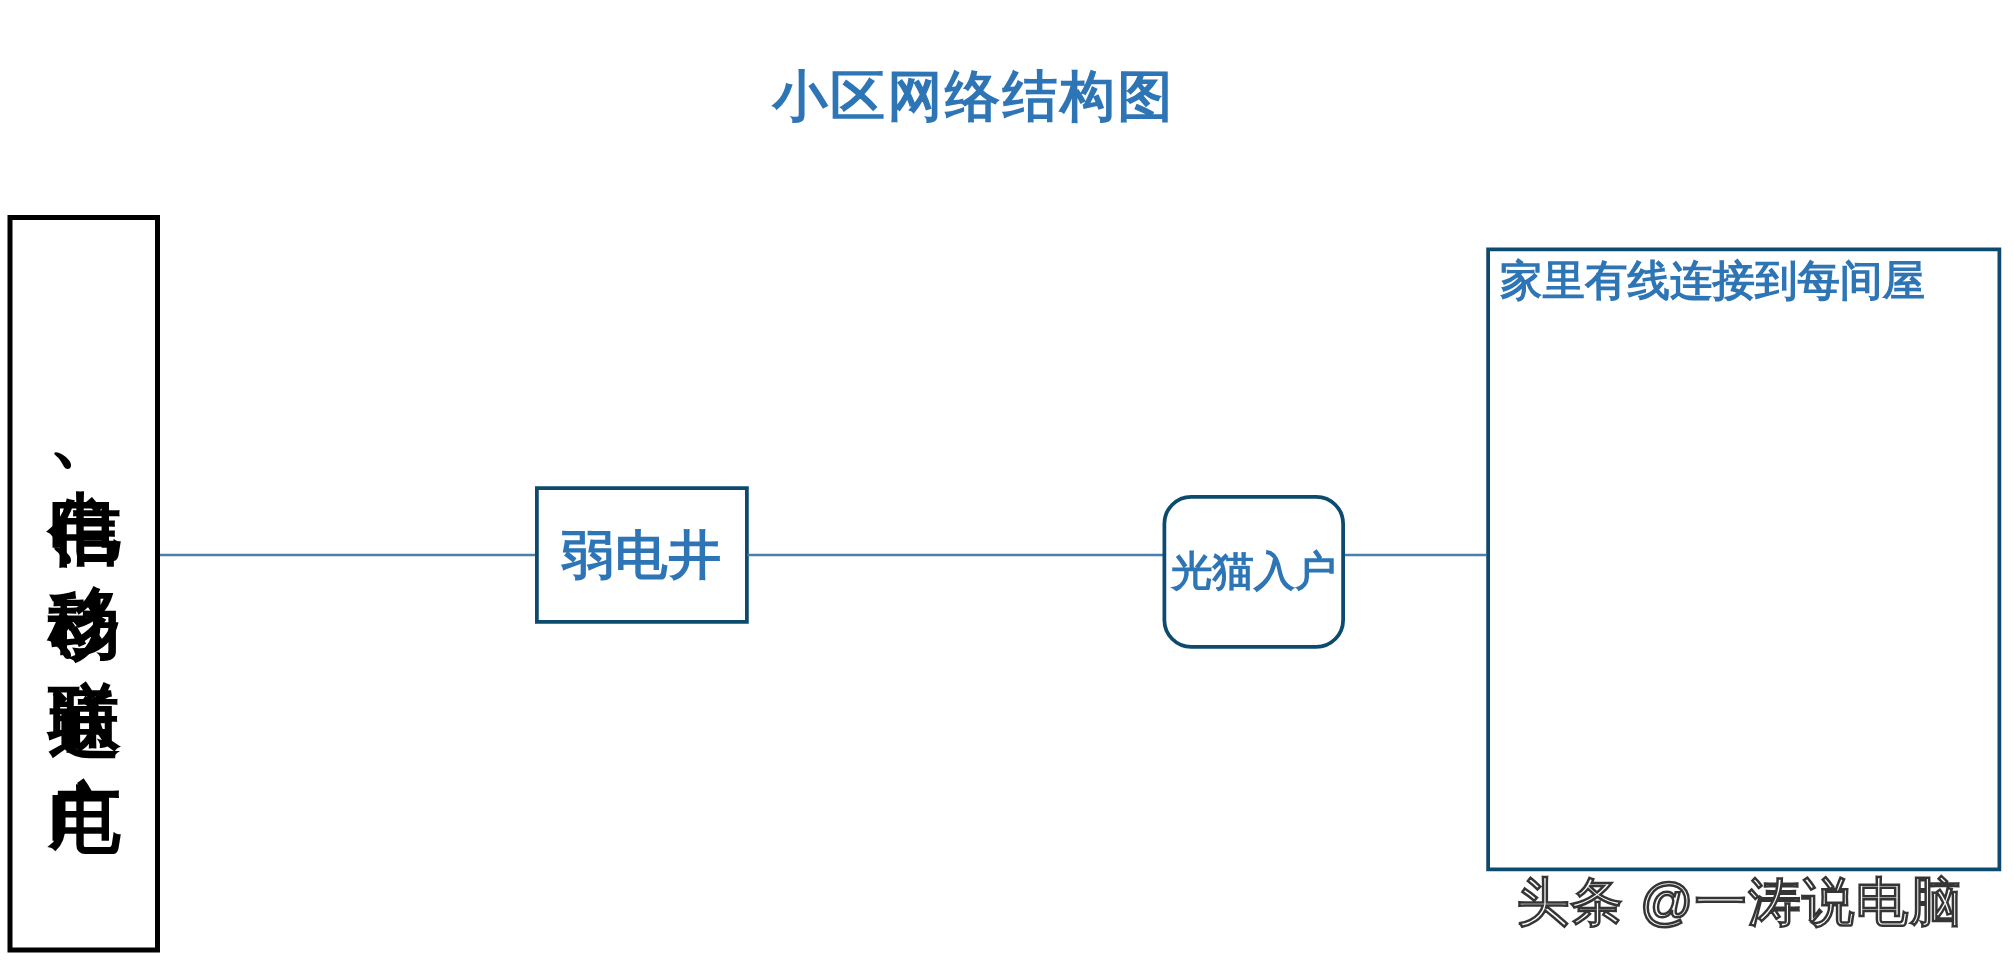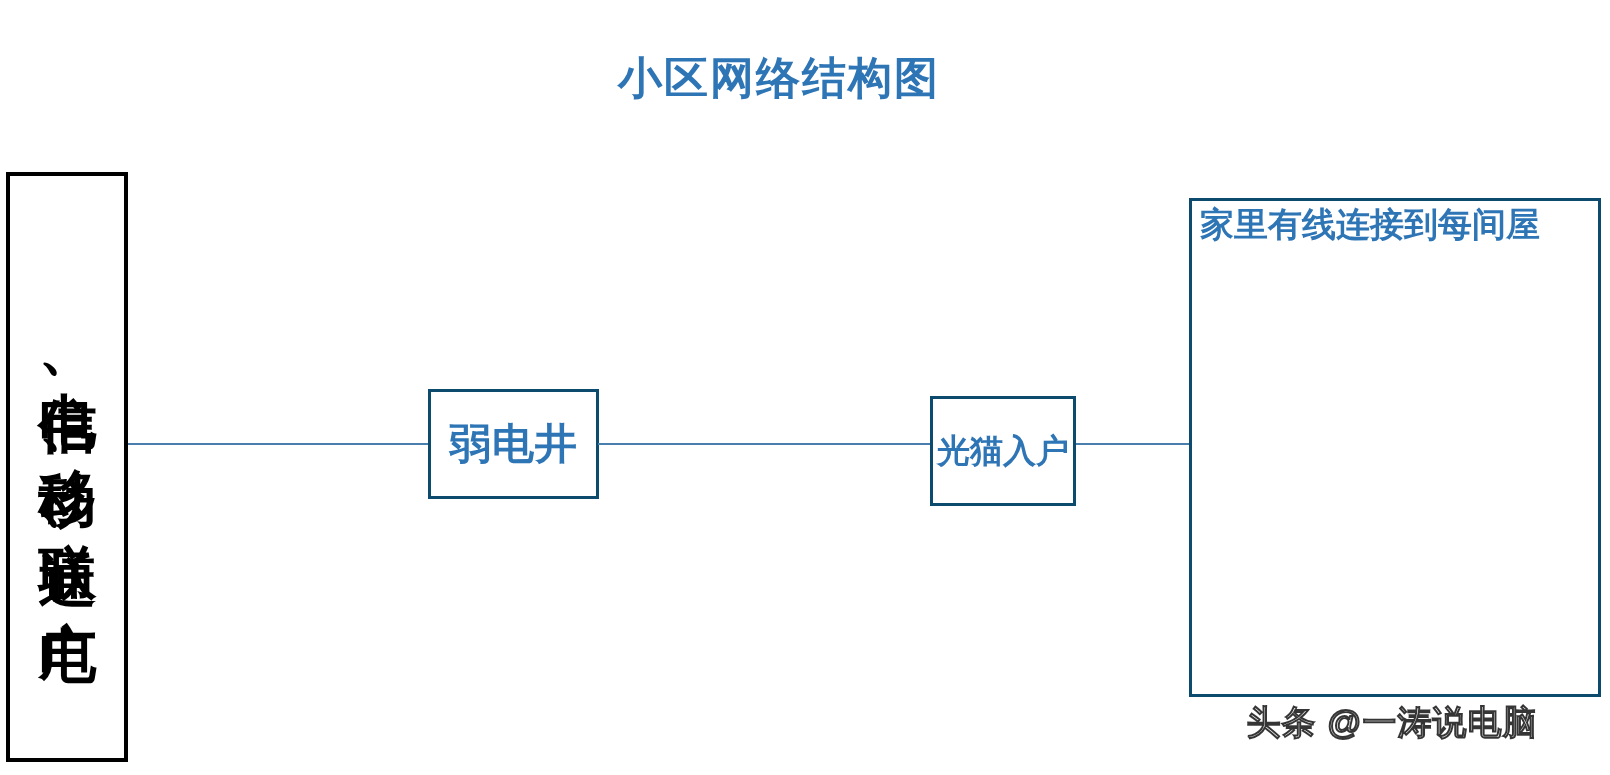--- a/index.html
+++ b/index.html
@@ -86,21 +86,22 @@
   .node-shaft .label {
     font-weight: 700;
     font-size: 42px;
     letter-spacing: 1px;
   }
 
   .node-onu {
     left: 930px;
     top: 396px;
     width: 146px;
-    height: 110px;
+    height: 123px;
+    border-radius: 23px;
   }
   .node-onu .label {
     font-weight: 600;
     font-size: 33px;
     letter-spacing: 0px;
   }
 
   .node-home {
     left: 1189px;
     top: 198px;
@@ -129,21 +130,21 @@
 
   
   .watermark {
     position: absolute;
     left: 1186px;
     top: 694px;
     width: 412px;
     text-align: center;
     font-family: "Liberation Sans", "DejaVu Sans", sans-serif;
     font-weight: 400;
-    font-size: 34px;
+    font-size: 42px;
     line-height: 56px;
     letter-spacing: 1px;
     color: rgba(255,255,255,0.0);
     -webkit-text-stroke: 2px #1a1a1a;
     white-space: nowrap;
     opacity: 0.88;
   }
 </style>
 </head>
 <body>

